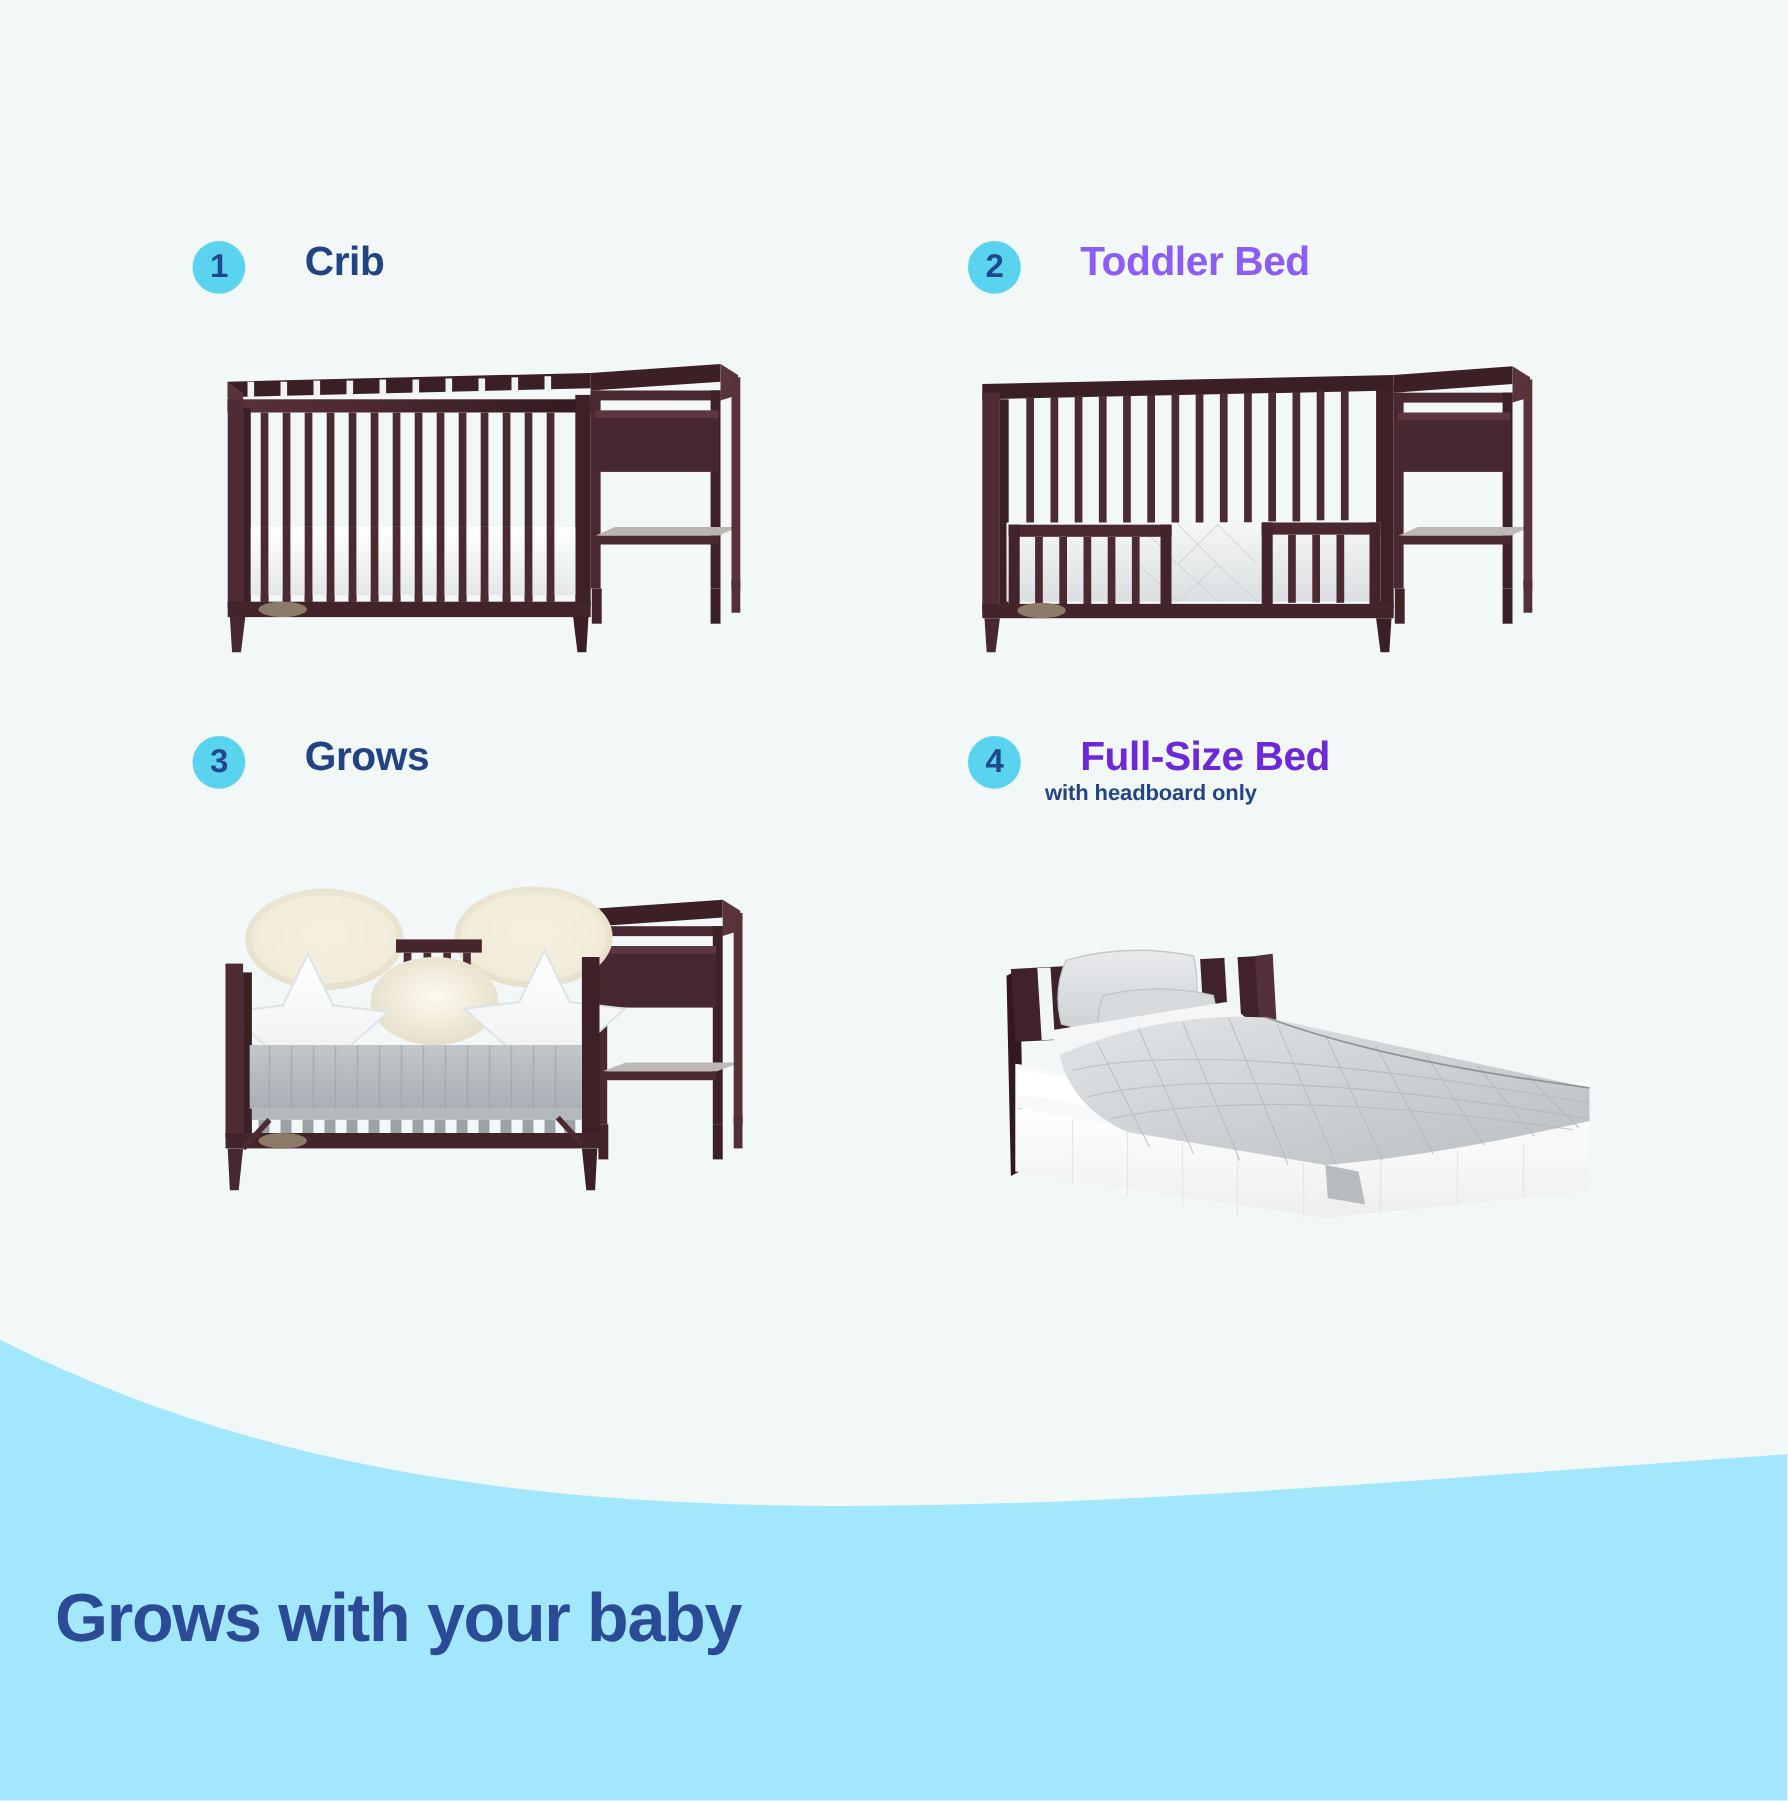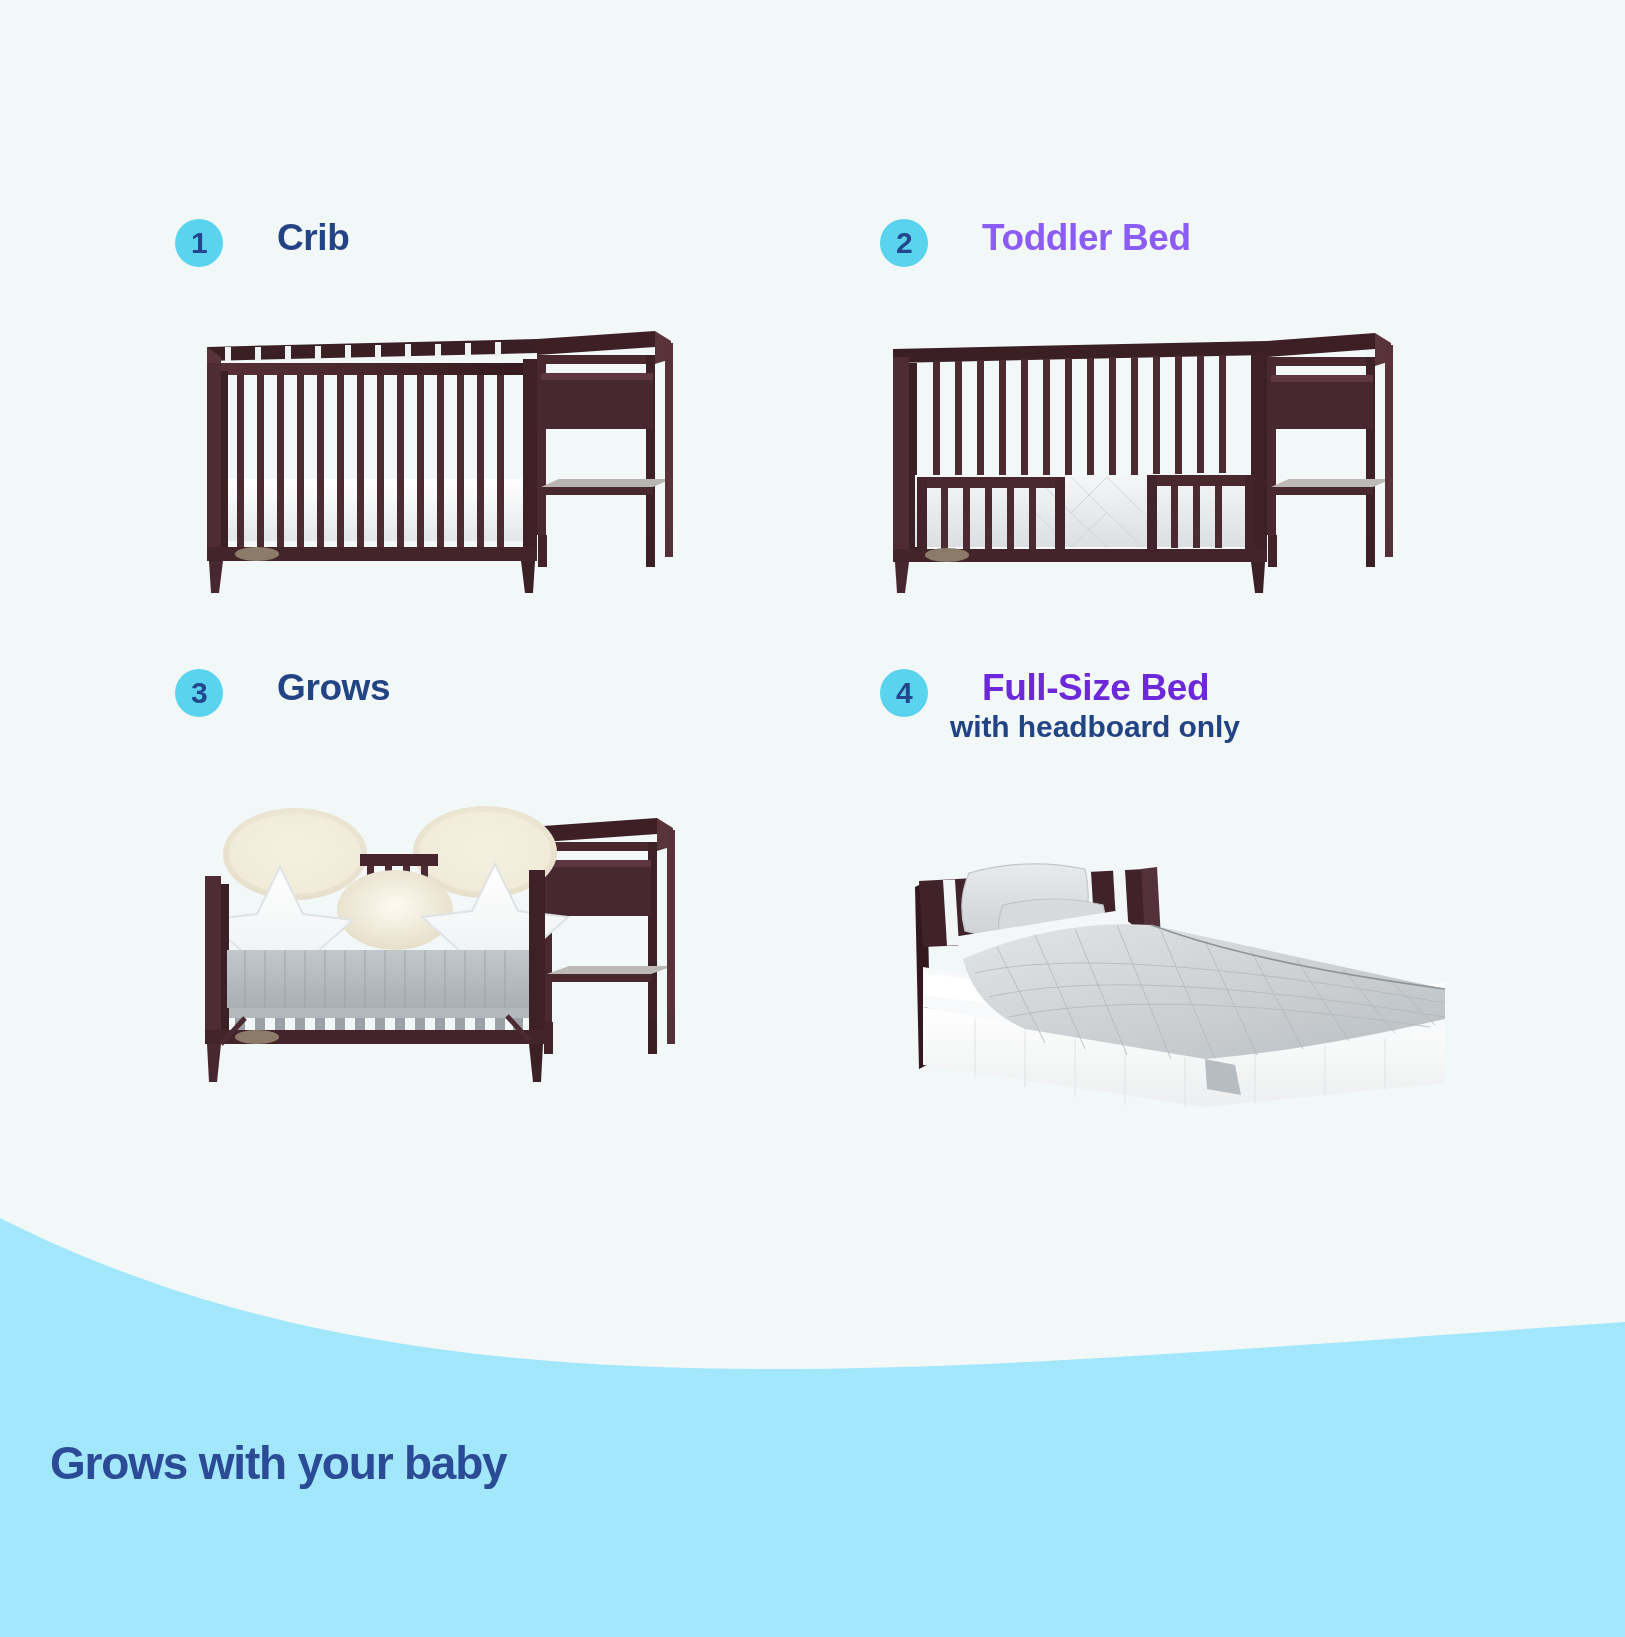--- a/index.html
+++ b/index.html
@@ -68,41 +68,41 @@
   .head-title {
     font-size: 37px;
     font-weight: bold;
     color: #234484;
     letter-spacing: -0.4px;
     line-height: 1.12;
     white-space: nowrap;
     margin-left: 32px;
   }
   .head-sub {
-    font-size: 30px;
+    font-size: 20px;
     font-weight: bold;
     color: #234484;
     letter-spacing: -0.1px;
     margin-top: 2px;
     white-space: nowrap;
   }
 
   
   .art { position: relative; }
   .art-1 { width: 520px; height: 270px; margin-left: 10px; margin-top: 20px; }
   .art-2 { width: 560px; height: 270px; margin-left: -5px; margin-top: 20px; }
   .art-3 { width: 520px; height: 300px; margin-left: 10px; margin-top: 35px; }
   .art-4 { width: 560px; height: 300px; margin-left: 25px; margin-top: 50px; }
 
   
   .headline {
     position: absolute;
     left: 50px;
     top: 1436px;
-    font-size: 46px;
+    font-size: 62px;
     font-weight: bold;
     color: #2b4b96;
     letter-spacing: -1.2px;
     white-space: nowrap;
   }
 </style>
 </head>
 <body>
 
 <div id="stage" style="background: rgb(242, 247, 248);">

